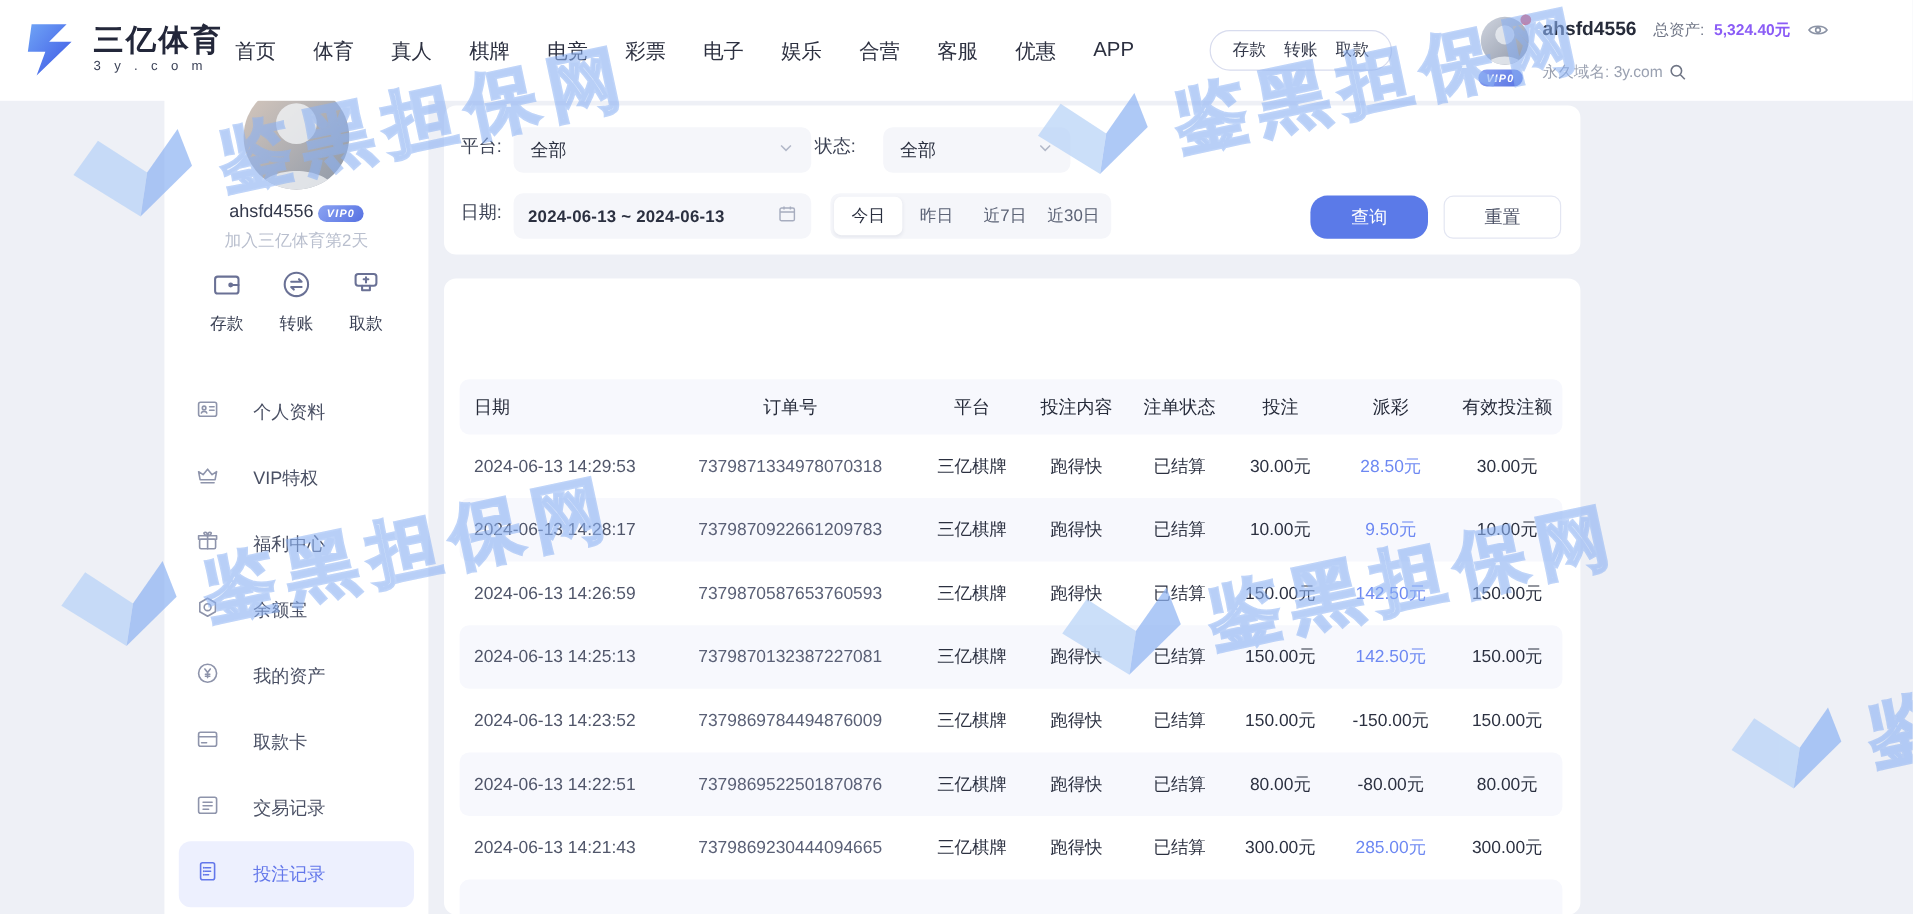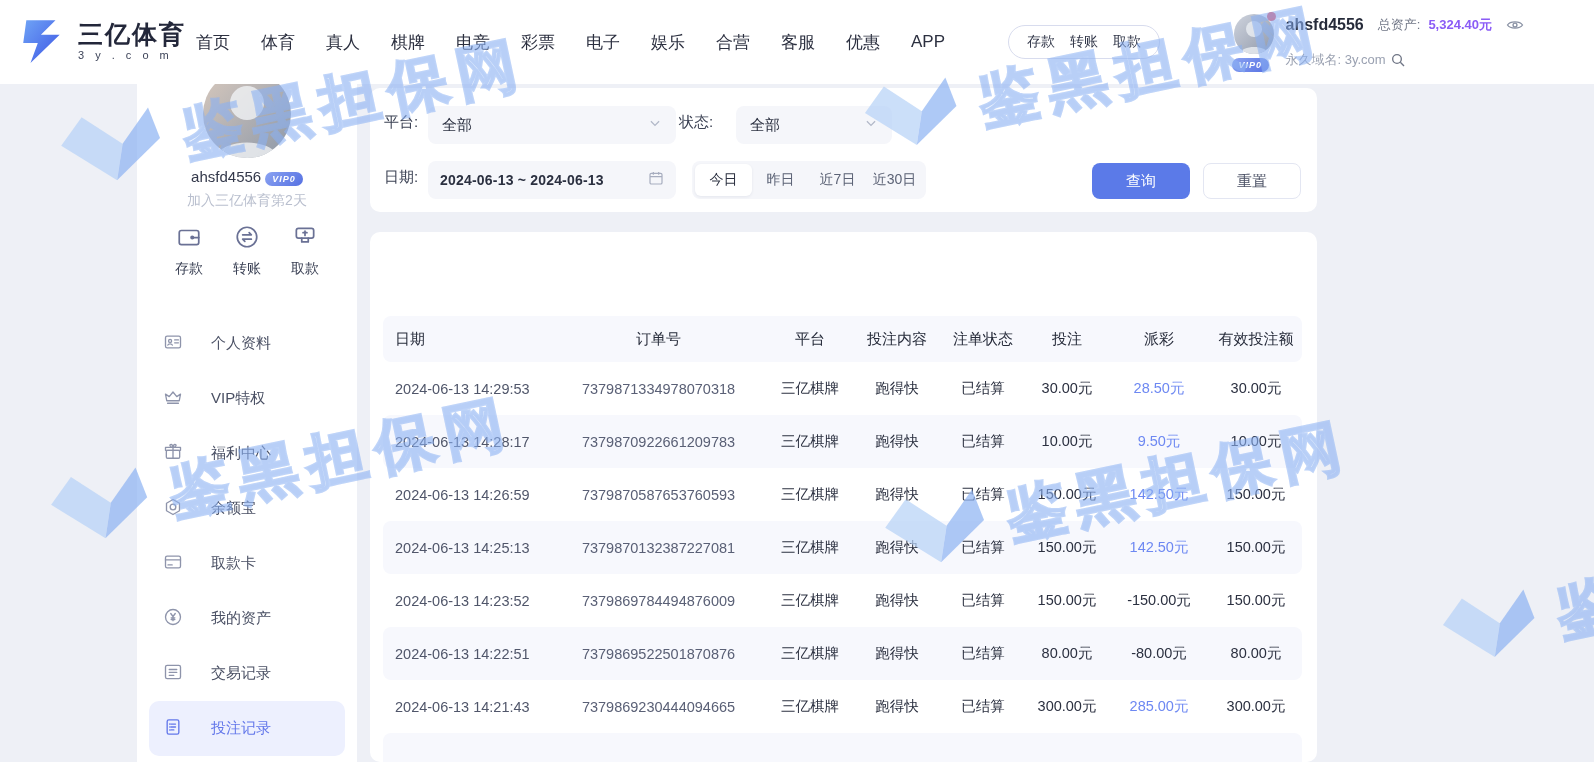--- a/index.html
+++ b/index.html
@@ -54,21 +54,21 @@
   .f-label { position:absolute; font-size:15px; color:#3c4254; }
   .f-select { position:absolute; height:38px; background:#f5f6fa; border-radius:8px; display:flex; align-items:center; padding:0 14px; cursor:pointer; }
   .f-select .f-value { font-size:15px; color:#2b3040; flex:1; }
   .chev { color:#b2b8c8; flex:none; }
   .date-box { position:absolute; height:38px; background:#f5f6fa; border-radius:8px; display:flex; align-items:center; padding:0 12px; cursor:pointer; }
   .date-box .f-value { font-size:14px; font-weight:bold; color:#2b3040; flex:1; letter-spacing:0.2px; }
   .quick-dates { position:absolute; left:322px; top:73px; width:234px; height:38px; background:#f5f6fa; border-radius:8px; display:flex; align-items:center; padding:3px; }
   .qd-btn { flex:1; height:32px; display:flex; align-items:center; justify-content:center; font-size:14px; color:#5c6376; border-radius:6px; cursor:pointer; white-space:nowrap; }
   .qd-btn.active { background:#fff; color:#2b3040; box-shadow:0 1px 3px rgba(40,50,90,.08); }
   .btn { position:absolute; width:98px; height:36px; border-radius:8px; display:flex; align-items:center; justify-content:center; font-size:15px; cursor:pointer; }
-  .btn-primary { left:722px; top:75px; background:#5b7ae8; color:#fff; }
+  .btn-primary { left:722px; top:75px; background:#5b7ae8; color:#fff;border-radius:14px; }
   .btn-ghost { left:833px; top:75px; background:#fff; color:#4a5064; border:1px solid #e3e6f2; }
 
   
   .table-card { position:absolute; left:370px; top:232px; width:947px; height:530px; background:#fff; border-radius:10px; z-index:2; }
   .summary-box { position:absolute; left:13px; top:16px; width:919px; height:44px; border:1px solid #b6c3f2; border-radius:8px; display:flex; align-items:center; padding-left:18px; gap:26px; }
   .summary-box span { font-size:14.5px; color:#2e3342; font-weight:500; }
   .bet-table { position:absolute; left:13px; top:84px; width:919px; }
   .t-row { display:flex; align-items:center; height:53px; border-radius:8px; }
   .t-row.head { height:46px; background:#f7f8fd; }
   .t-row.alt { background:#f7f8fd; }
@@ -224,32 +224,32 @@
       </div>
       <div class="menu-item">
         <span><svg width="20" height="20" viewBox="0 0 24 24" fill="none" stroke="currentColor" stroke-width="1.6" stroke-linecap="round" stroke-linejoin="round">
             <path d="M12 3l7.8 4.5v9L12 21l-7.8-4.5v-9z"></path>
             <circle cx="12" cy="12" r="3.4"></circle>
           </svg></span>
         <span class="menu-label">余额宝</span>
       </div>
       <div class="menu-item">
         <span><svg width="20" height="20" viewBox="0 0 24 24" fill="none" stroke="currentColor" stroke-width="1.6" stroke-linecap="round" stroke-linejoin="round">
+            <circle cx="12" cy="12" r="9"></circle>
+            <path d="M9.3 7.8l2.7 3.6 2.7-3.6M12 11.4v5M9.8 13h4.4M9.8 15h4.4"></path>
+          </svg></span>
+        <span class="menu-label">我的资产</span>
+      </div>
+      <div class="menu-item">
+        <span><svg width="20" height="20" viewBox="0 0 24 24" fill="none" stroke="currentColor" stroke-width="1.6" stroke-linecap="round" stroke-linejoin="round">
             <rect x="3" y="5" width="18" height="14" rx="2"></rect>
             <path d="M3 9.5h18"></path>
             <path d="M6 15.5h5"></path>
           </svg></span>
         <span class="menu-label">取款卡</span>
-      </div>
-      <div class="menu-item">
-        <span><svg width="20" height="20" viewBox="0 0 24 24" fill="none" stroke="currentColor" stroke-width="1.6" stroke-linecap="round" stroke-linejoin="round">
-            <circle cx="12" cy="12" r="9"></circle>
-            <path d="M9.3 7.8l2.7 3.6 2.7-3.6M12 11.4v5M9.8 13h4.4M9.8 15h4.4"></path>
-          </svg></span>
-        <span class="menu-label">我的资产</span>
       </div>
       <div class="menu-item">
         <span><svg width="20" height="20" viewBox="0 0 24 24" fill="none" stroke="currentColor" stroke-width="1.6" stroke-linecap="round" stroke-linejoin="round">
             <rect x="3" y="4" width="18" height="16" rx="2"></rect>
             <path d="M7.5 9h9M7.5 12.5h9M7.5 16h5.5"></path>
           </svg></span>
         <span class="menu-label">交易记录</span>
       </div>
       <div class="menu-item active">
         <span><svg width="20" height="20" viewBox="0 0 24 24" fill="none" stroke="currentColor" stroke-width="1.6" stroke-linecap="round" stroke-linejoin="round">

